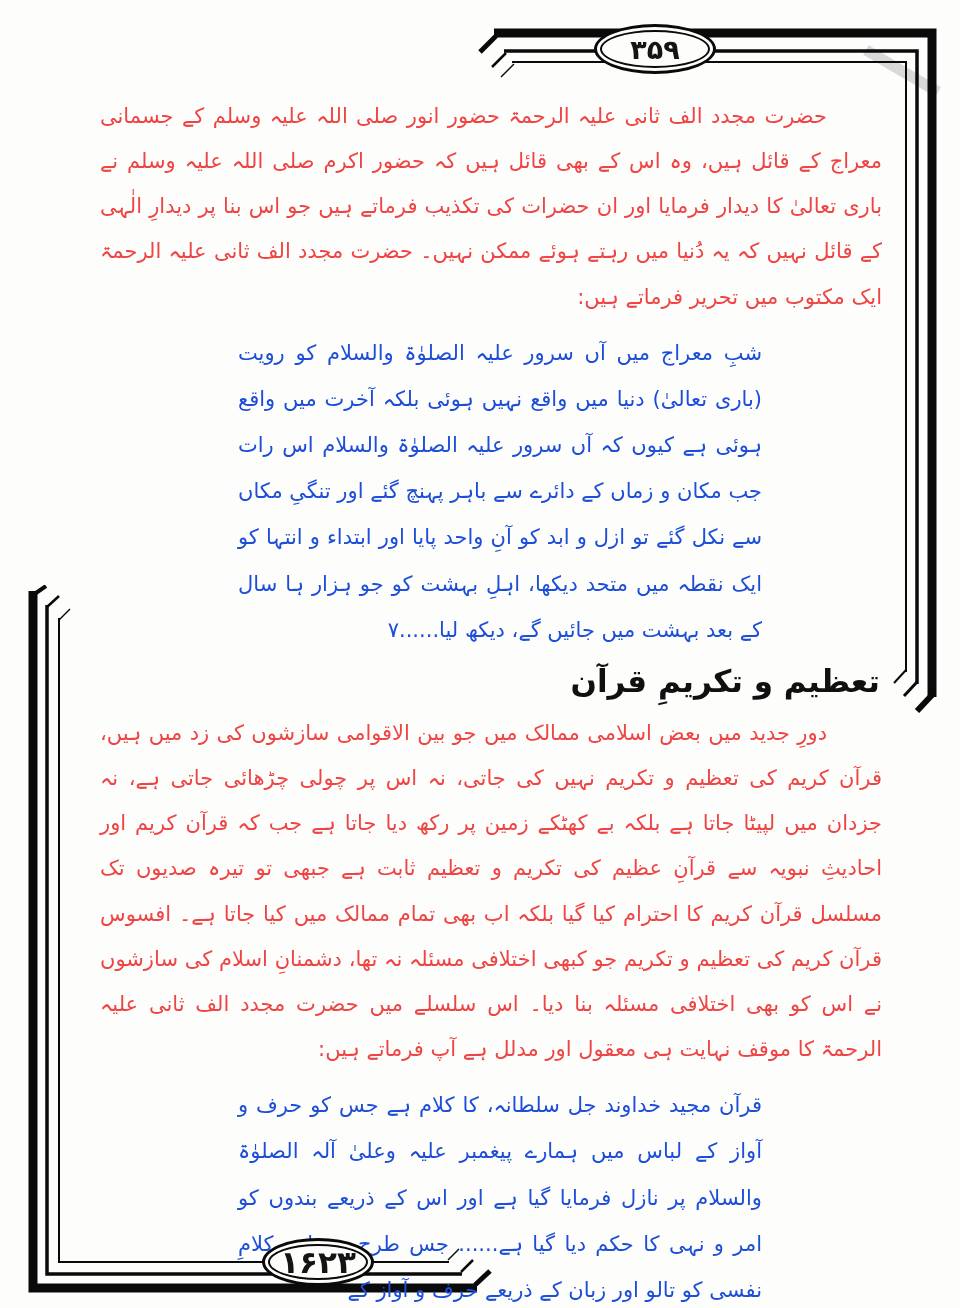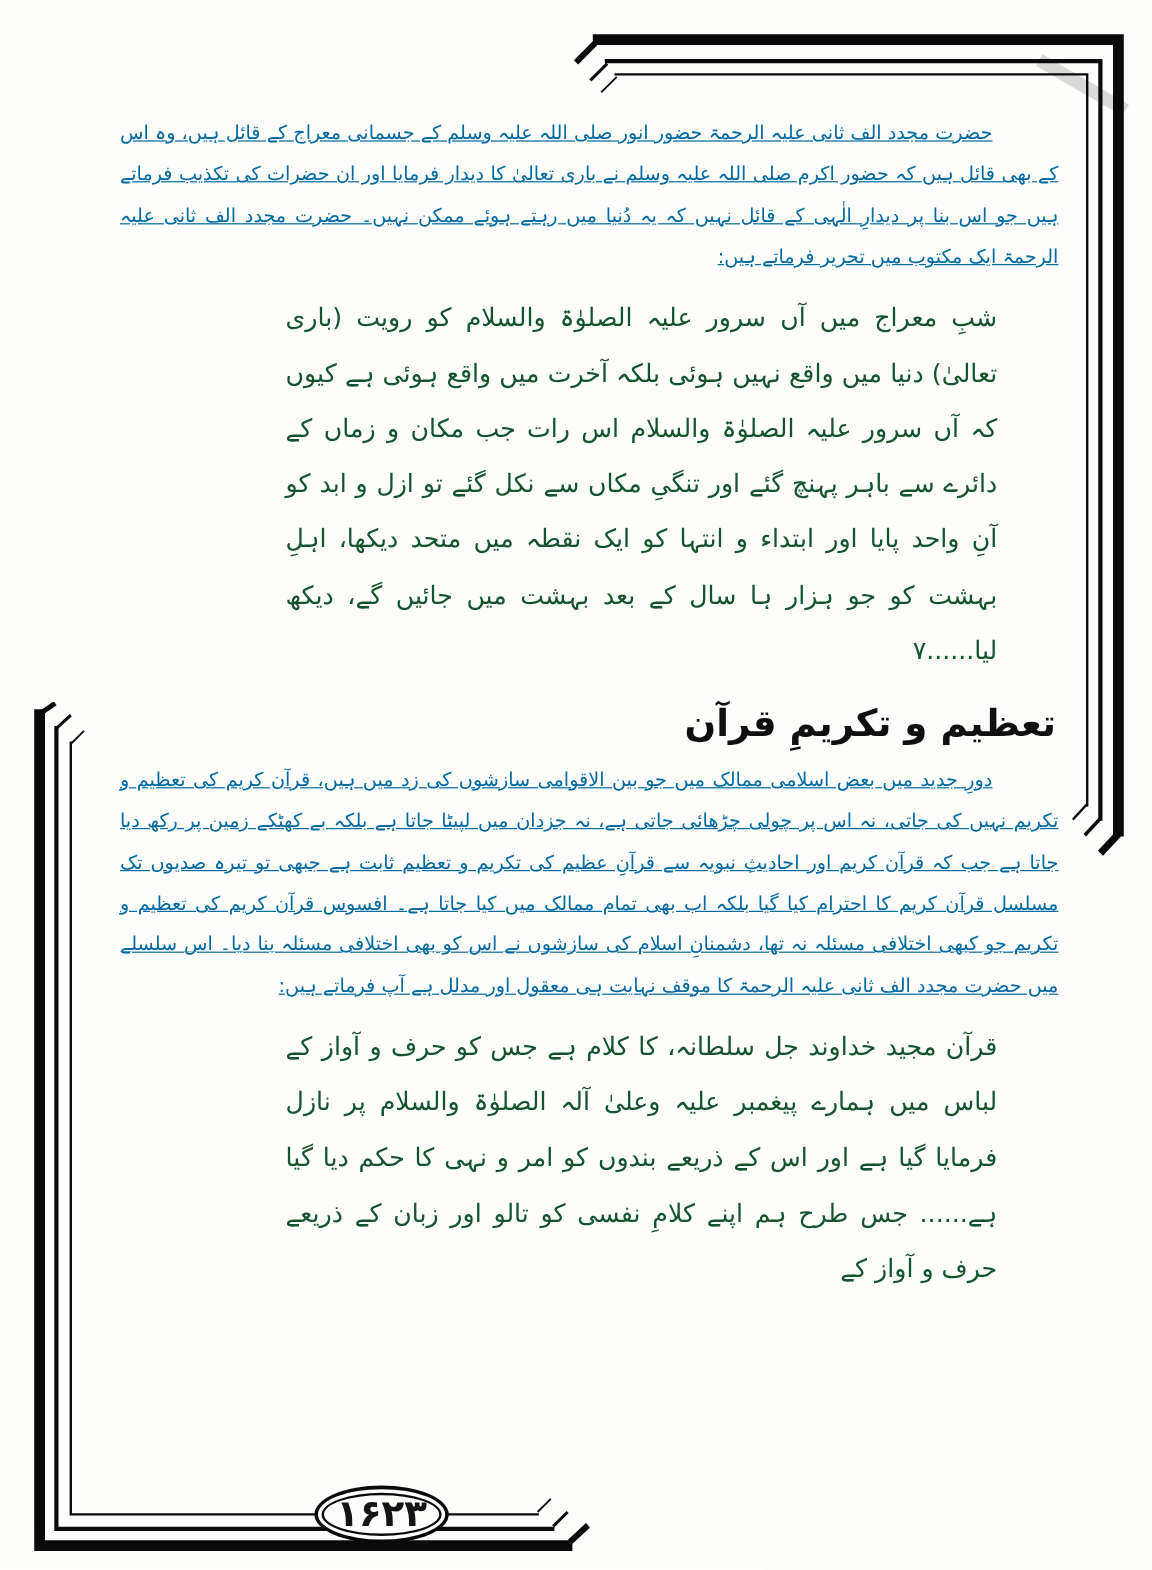--- a/index.html
+++ b/index.html
@@ -38,39 +38,38 @@
   }
   .top-badge    { left:594px; top:24px;   width:122px; height:50px; font-size:27px; }
   .bottom-badge { left:262px; top:1238px; width:112px; height:48px; font-size:31px; }
 
   .text-area {
     position:relative;
     z-index:2;
     padding:94px 78px 0 100px;
   }
   .para {
-    font-size:16px;
+    font-size:21px;
     line-height:2.15;
     text-align:justify;
     text-indent:55px;
-    color:#0369a1;
-    text-decoration:underline;
+    color:#ef4444;
   }
   .quote {
     font-size:21px;
     line-height:2.2;
     text-align:justify;
-    margin:10px 51px 10px 138px;
-    color:#14532d;
+    margin:10px 120px 10px 138px;
+    color:#1d4ed8;
   }
   .heading {
     font-size:31px;
     font-weight:700;
     text-align:right;
-    margin:20px 2px 12px 0;
+    margin:10px 2px 12px 0;
     color:#101010;
   }
 </style>
 </head>
 <body>
 
 <div class="page">
 
   <svg class="ornament tr" width="490" height="730" viewBox="0 0 490 730">
     <line x1="396" y1="50" x2="468" y2="92" stroke="#bcbcbc" stroke-width="11" opacity="0.55"></line>
@@ -90,20 +89,25 @@
     <line x1="33" y1="10" x2="46" y2="1" stroke="#0a0a0a" stroke-width="4"></line>
     <line x1="475" y1="700" x2="490" y2="686" stroke="#0a0a0a" stroke-width="5"></line>
     <polyline points="47,20 47,689 462,689" fill="none" stroke="#0a0a0a" stroke-width="3.5"></polyline>
     <line x1="47" y1="22" x2="59" y2="11" stroke="#0a0a0a" stroke-width="2.5"></line>
     <line x1="461" y1="687" x2="473" y2="675" stroke="#0a0a0a" stroke-width="2.5"></line>
     <polyline points="59,33 59,677 449,677" fill="none" stroke="#0a0a0a" stroke-width="2"></polyline>
     <line x1="59" y1="35" x2="70" y2="24" stroke="#0a0a0a" stroke-width="1.5"></line>
     <line x1="448" y1="675" x2="459" y2="664" stroke="#0a0a0a" stroke-width="1.5"></line>
   </svg>
 
+  <div class="badge top-badge">
+    <div class="badge-inner">
+      <span>۳۵۹</span>
+    </div>
+  </div>
 
   <div class="text-area">
     <p class="para">حضرت مجدد الف ثانی علیہ الرحمۃ حضور انور صلی اللہ علیہ وسلم کے جسمانی معراج کے قائل ہیں، وہ اس کے بھی قائل ہیں کہ حضور اکرم صلی اللہ علیہ وسلم نے باری تعالیٰ کا دیدار فرمایا اور ان حضرات کی تکذیب فرماتے ہیں جو اس بنا پر دیدارِ الٰہی کے قائل نہیں کہ یہ دُنیا میں رہتے ہوئے ممکن نہیں۔ حضرت مجدد الف ثانی علیہ الرحمۃ ایک مکتوب میں تحریر فرماتے ہیں:</p>
     <div class="quote">شبِ معراج میں آں سرور علیہ الصلوٰۃ والسلام کو رویت (باری تعالیٰ) دنیا میں واقع نہیں ہوئی بلکہ آخرت میں واقع ہوئی ہے کیوں کہ آں سرور علیہ الصلوٰۃ والسلام اس رات جب مکان و زماں کے دائرے سے باہر پہنچ گئے اور تنگیِ مکاں سے نکل گئے تو ازل و ابد کو آنِ واحد پایا اور ابتداء و انتہا کو ایک نقطہ میں متحد دیکھا، اہلِ بہشت کو جو ہزار ہا سال کے بعد بہشت میں جائیں گے، دیکھ لیا......۷</div>
     <h1 class="heading">تعظیم و تکریمِ قرآن</h1>
     <p class="para">دورِ جدید میں بعض اسلامی ممالک میں جو بین الاقوامی سازشوں کی زد میں ہیں، قرآن کریم کی تعظیم و تکریم نہیں کی جاتی، نہ اس پر چولی چڑھائی جاتی ہے، نہ جزدان میں لپیٹا جاتا ہے بلکہ بے کھٹکے زمین پر رکھ دیا جاتا ہے جب کہ قرآن کریم اور احادیثِ نبویہ سے قرآنِ عظیم کی تکریم و تعظیم ثابت ہے جبھی تو تیرہ صدیوں تک مسلسل قرآن کریم کا احترام کیا گیا بلکہ اب بھی تمام ممالک میں کیا جاتا ہے۔ افسوس قرآن کریم کی تعظیم و تکریم جو کبھی اختلافی مسئلہ نہ تھا، دشمنانِ اسلام کی سازشوں نے اس کو بھی اختلافی مسئلہ بنا دیا۔ اس سلسلے میں حضرت مجدد الف ثانی علیہ الرحمۃ کا موقف نہایت ہی معقول اور مدلل ہے آپ فرماتے ہیں:</p>
     <div class="quote">قرآن مجید خداوند جل سلطانہ، کا کلام ہے جس کو حرف و آواز کے لباس میں ہمارے پیغمبر علیہ وعلیٰ آلہ الصلوٰۃ والسلام پر نازل فرمایا گیا ہے اور اس کے ذریعے بندوں کو امر و نہی کا حکم دیا گیا ہے...... جس طرح ہم اپنے کلامِ نفسی کو تالو اور زبان کے ذریعے حرف و آواز کے</div>
   </div>
 
   <div class="badge bottom-badge">

